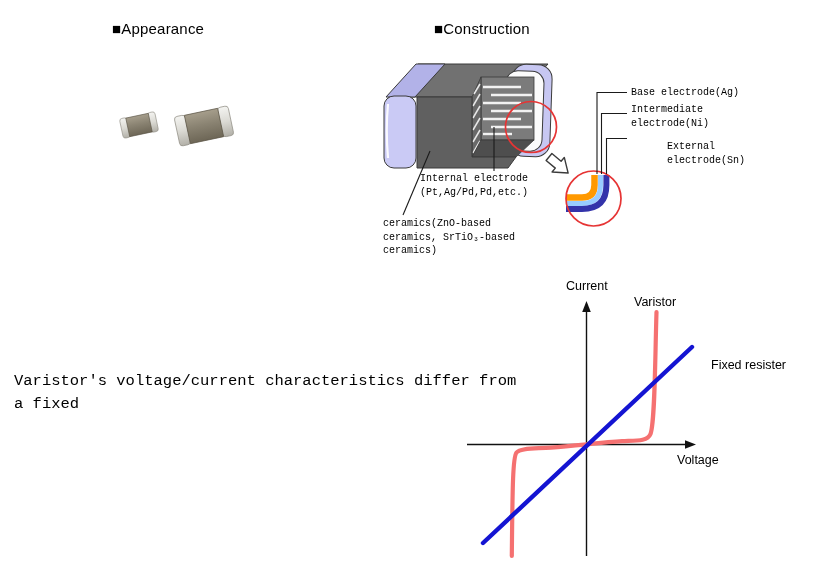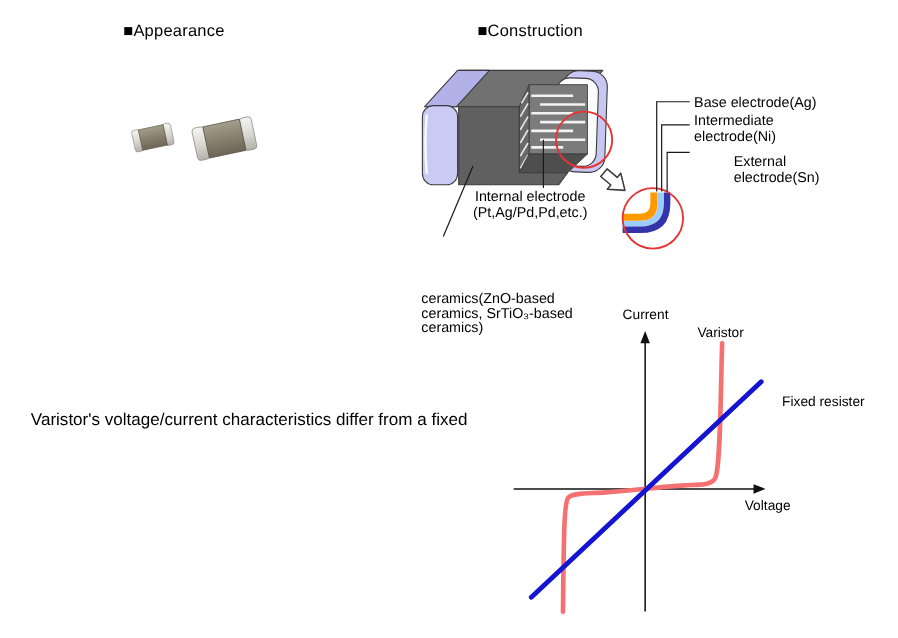--- a/index.html
+++ b/index.html
@@ -3,21 +3,21 @@
 <meta charset="utf-8">
 <style>
   html,body{margin:0;padding:0;}
   body{
     width:816px;height:580px;position:relative;background:#ffffff;
     font-family:"Liberation Sans","DejaVu Sans",sans-serif;color:#000;
     overflow:hidden;
   }
   .abs{position:absolute;}
   .heading{font-size:15px;letter-spacing:0.2px;}
-  .small-label{font-size:13px;line-height:13.5px;}
+  .small-label{font-size:10px;line-height:13.5px;font-family:Liberation Mono, monospace;}
   .chart-label{font-size:12.5px;}
   .desc{font-size:15.5px;line-height:23px;}
   svg{display:block;}
 </style>
 </head>
 <body>
 
 <div class="abs heading" style="left:112px;top:20px;">■Appearance</div>
 <div class="abs heading" style="left:393px;top:20px;margin-left:41px;">■Construction</div>
 
@@ -94,34 +94,34 @@
 
   <g fill="none" stroke="#1a1a1a" stroke-width="1.1">
     <path d="M 627,92.5 L 597,92.5 L 597,174"></path>
     <path d="M 627,113.5 L 601.5,113.5 L 601.5,174"></path>
     <path d="M 627,138.5 L 606.5,138.5 L 606.5,174"></path>
     <line x1="494" y1="127" x2="494" y2="171"></line>
     <line x1="430" y1="151" x2="403" y2="215"></line>
   </g>
 </svg>
 
-<div class="abs small-label" style="left:420px;top:172px;width:124px;text-align:center;">
+<div class="abs small-label" style="left:420px;top:172px;width:124px;">
   <div>Internal  electrode</div>
   <div>(Pt,Ag/Pd,Pd,etc.)</div>
 </div>
-<div class="abs small-label" style="left:383px;top:217px;margin-top:47px;">
+<div class="abs small-label" style="left:383px;top:217px;">
   <div>ceramics(ZnO-based</div>
   <div>ceramics, SrTiO₃-based</div>
   <div>ceramics)</div>
 </div>
 <div class="abs small-label" style="left:631px;top:86px;white-space:nowrap;">Base electrode(Ag)</div>
 <div class="abs small-label" style="left:631px;top:103px;width:98px;">Intermediate electrode(Ni)</div>
 <div class="abs small-label" style="left:631px;top:140px;width:98px;margin-left:36px;">External electrode(Sn)</div>
 
-<div class="abs desc" style="left:28px;top:370px;width:520px;">
+<div class="abs desc" style="left:14px;top:370px;width:520px;font-family:Liberation Mono, monospace;">
   <div>Varistor's voltage/current characteristics differ from a fixed</div>
 </div>
 
 <svg class="abs" style="left:455px;top:295px;" width="252" height="275" viewBox="455 295 252 275">
 
   <line x1="586.5" y1="310" x2="586.5" y2="556" stroke="#111" stroke-width="1.4"></line>
   <polygon points="586.5,301 582.2,312 590.8,312" fill="#111"></polygon>
   <line x1="467" y1="444.5" x2="688" y2="444.5" stroke="#111" stroke-width="1.4"></line>
   <polygon points="696,444.5 685,440.2 685,448.8" fill="#111"></polygon>
 

